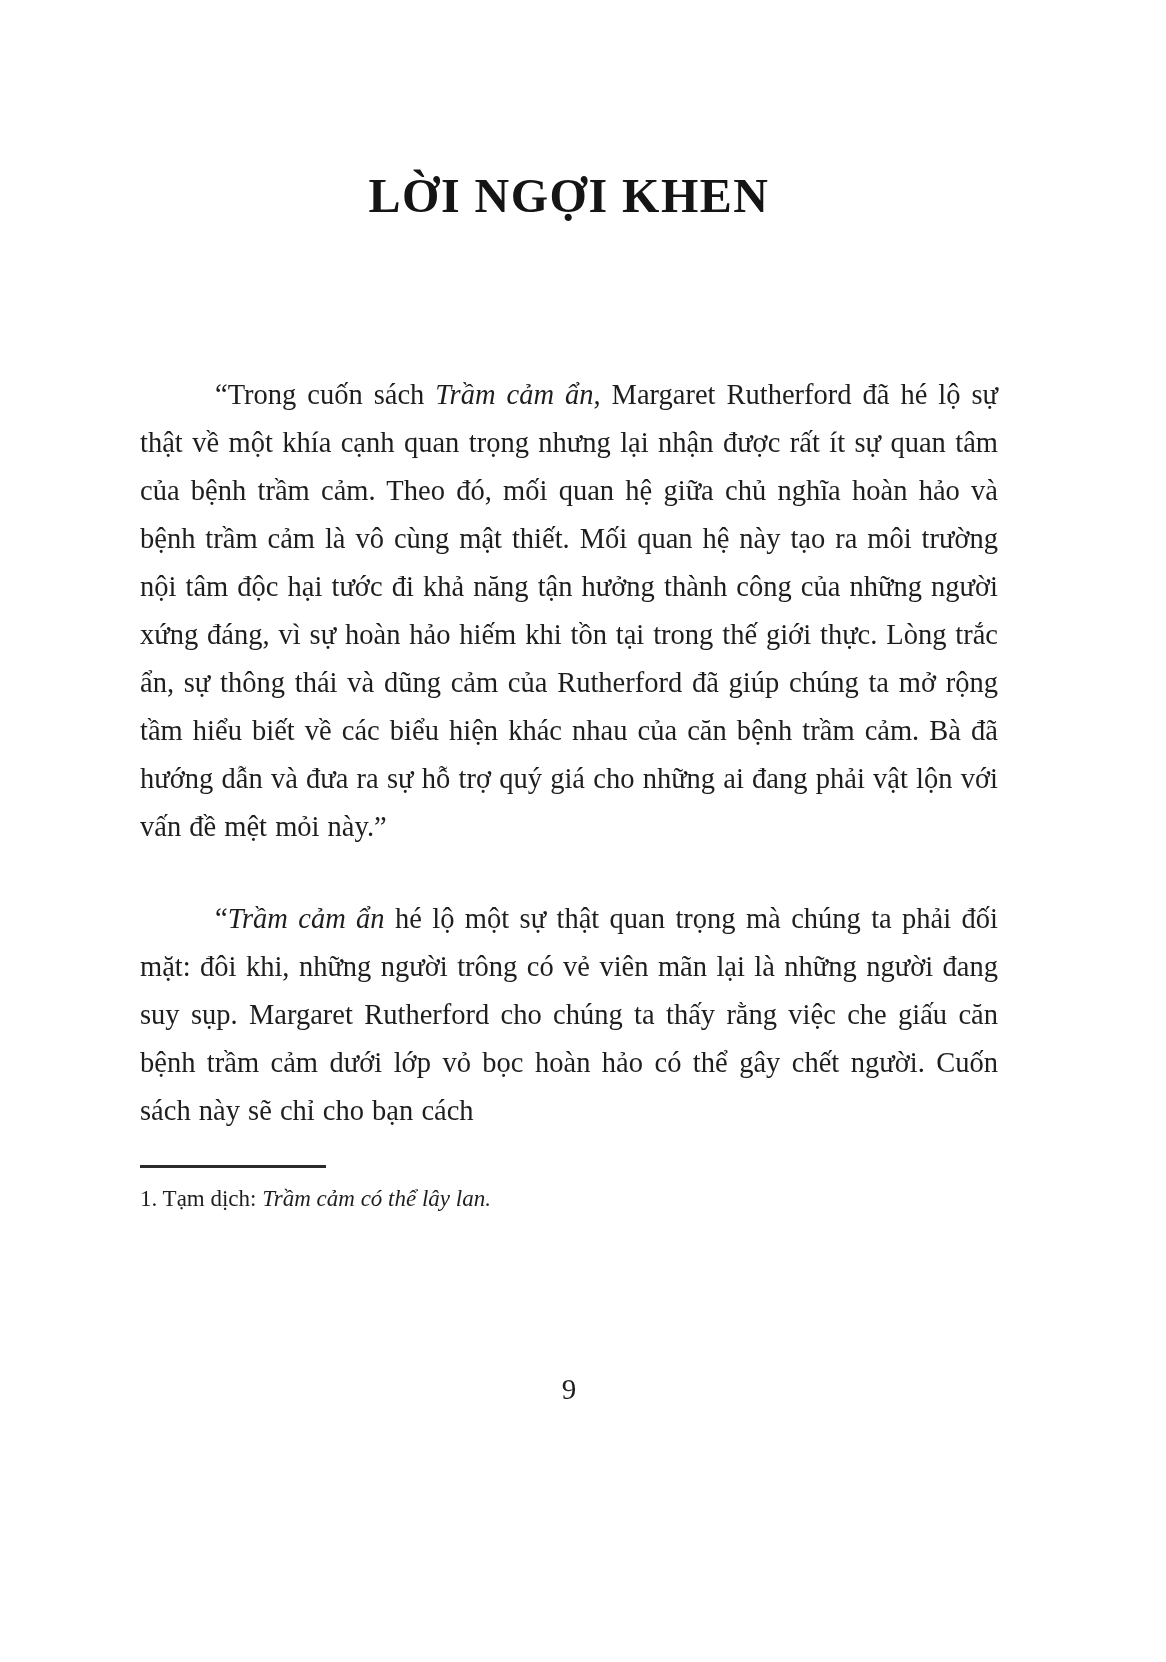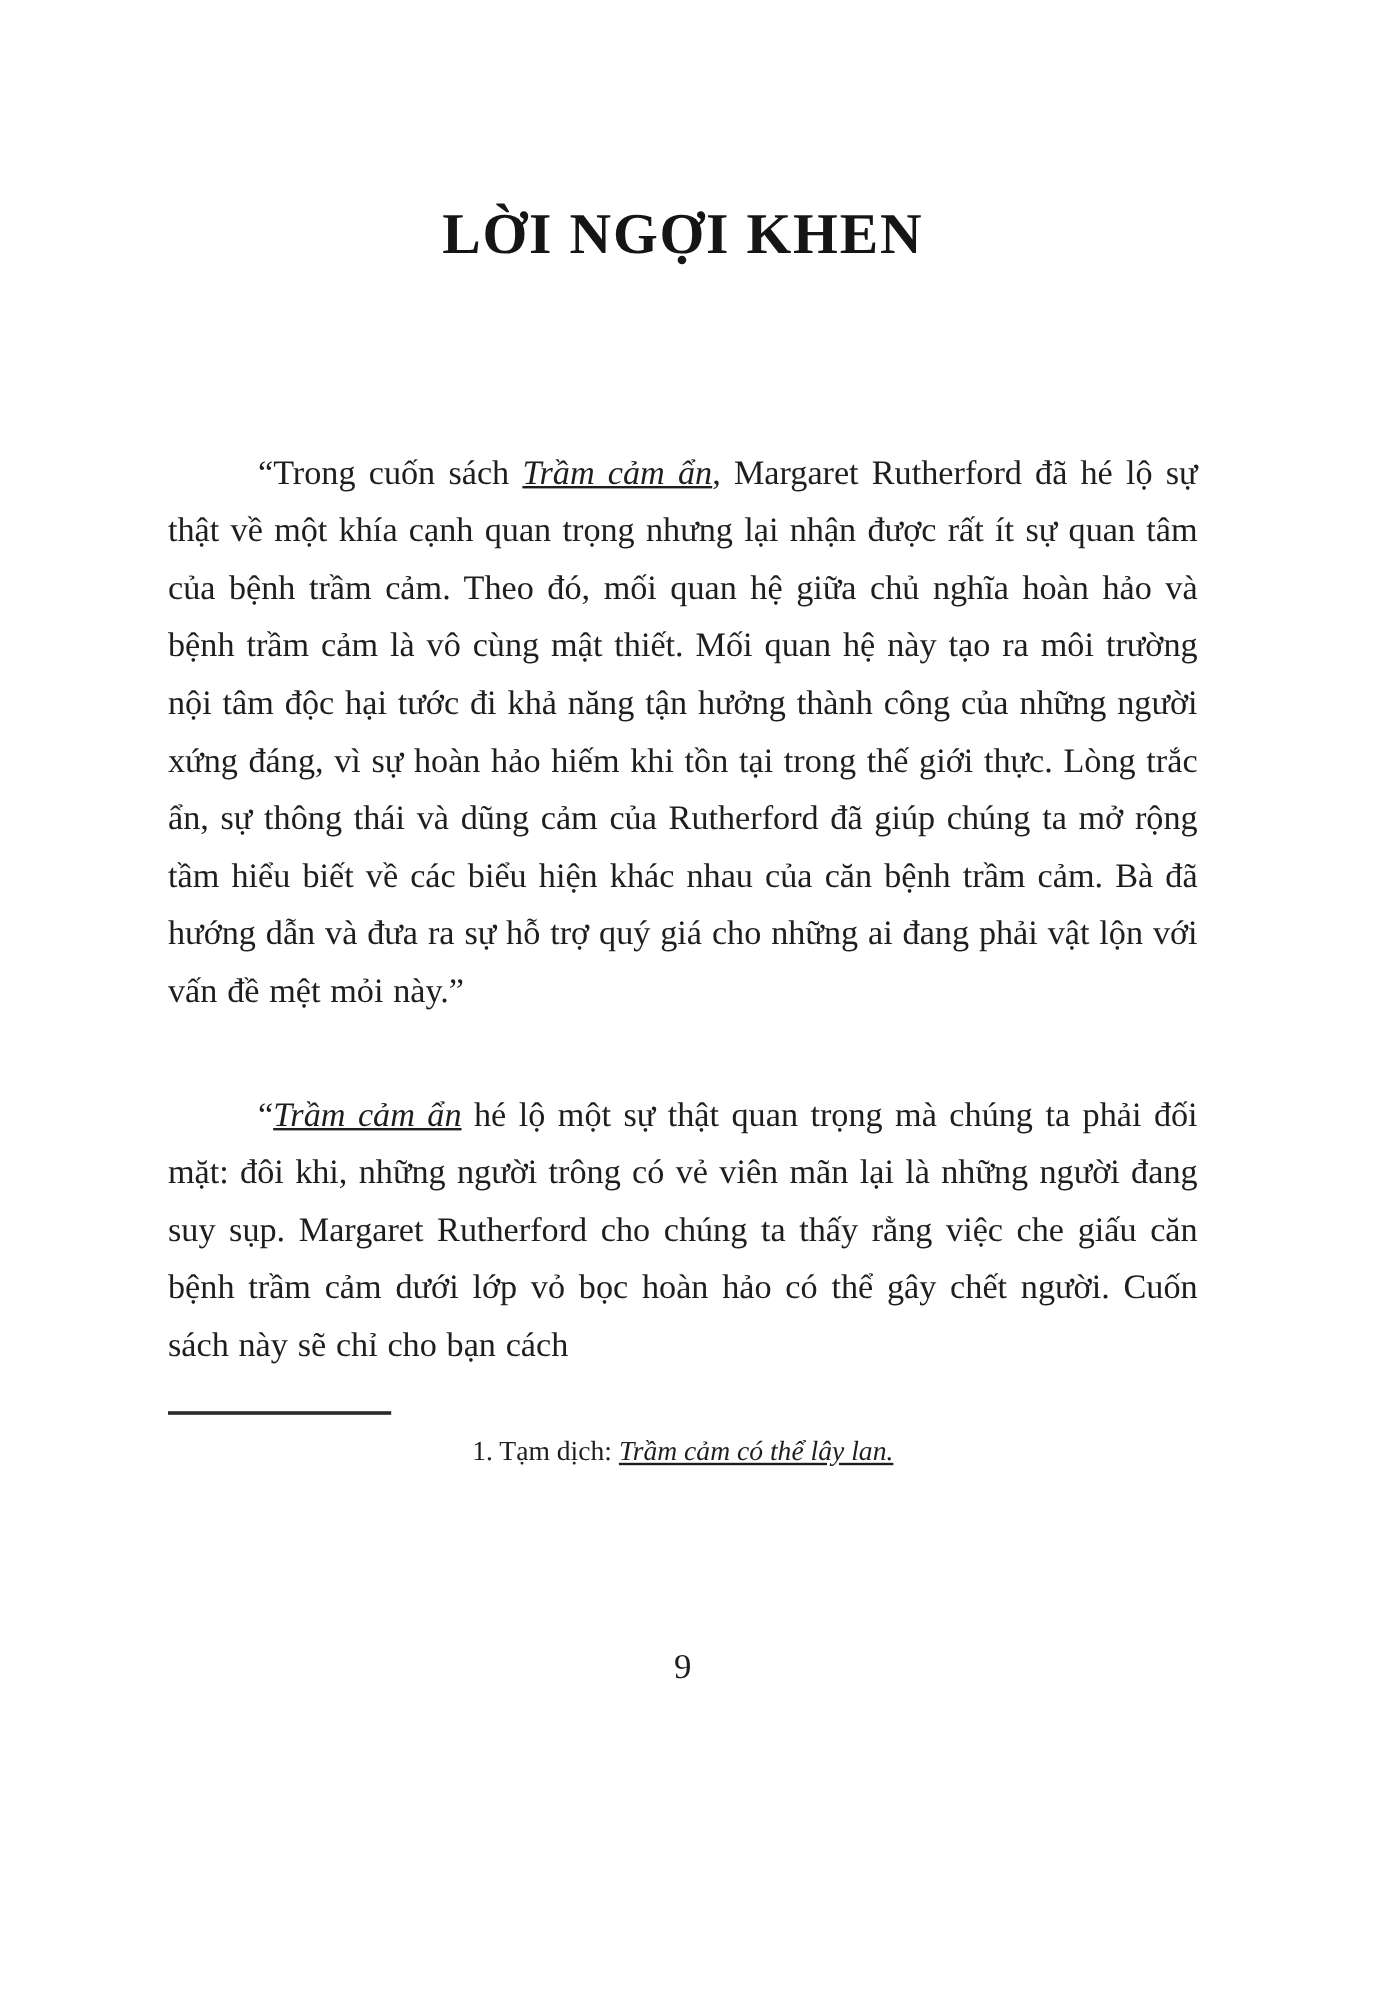--- a/index.html
+++ b/index.html
@@ -35,40 +35,40 @@
     line-height: 48px;
     text-align: justify;
     text-indent: 75px;
     margin: 0;
     word-spacing: 1px;
   }
   .attribution {
     margin-top: 22px;
   }
   .para2 {
-    margin-top: 55px;
+    margin-top: 44px;
   }
-  .italic { font-style: italic; text-decoration: underline; }
+  .italic { font-style: italic; }
   .bold   { font-weight: 700; }
   sup.fn-ref {
     font-size: 0.62em;
     line-height: 0;
     vertical-align: super;
   }
   .footnote-rule {
     width: 186px;
     border: none;
     border-top: 3px solid #2b2b2b;
     margin: 30px 0 14px 0;
   }
   .footnote {
     font-size: 23px;
     line-height: 34px;
     margin: 0;
-    text-align: center;
+    text-align: left;
   }
   .page-number {
     position: absolute;
     left: 0;
     right: 28px; 
     bottom: 152px;
     text-align: center;
     font-size: 29px;
     color: #1e1e1e;
   }

